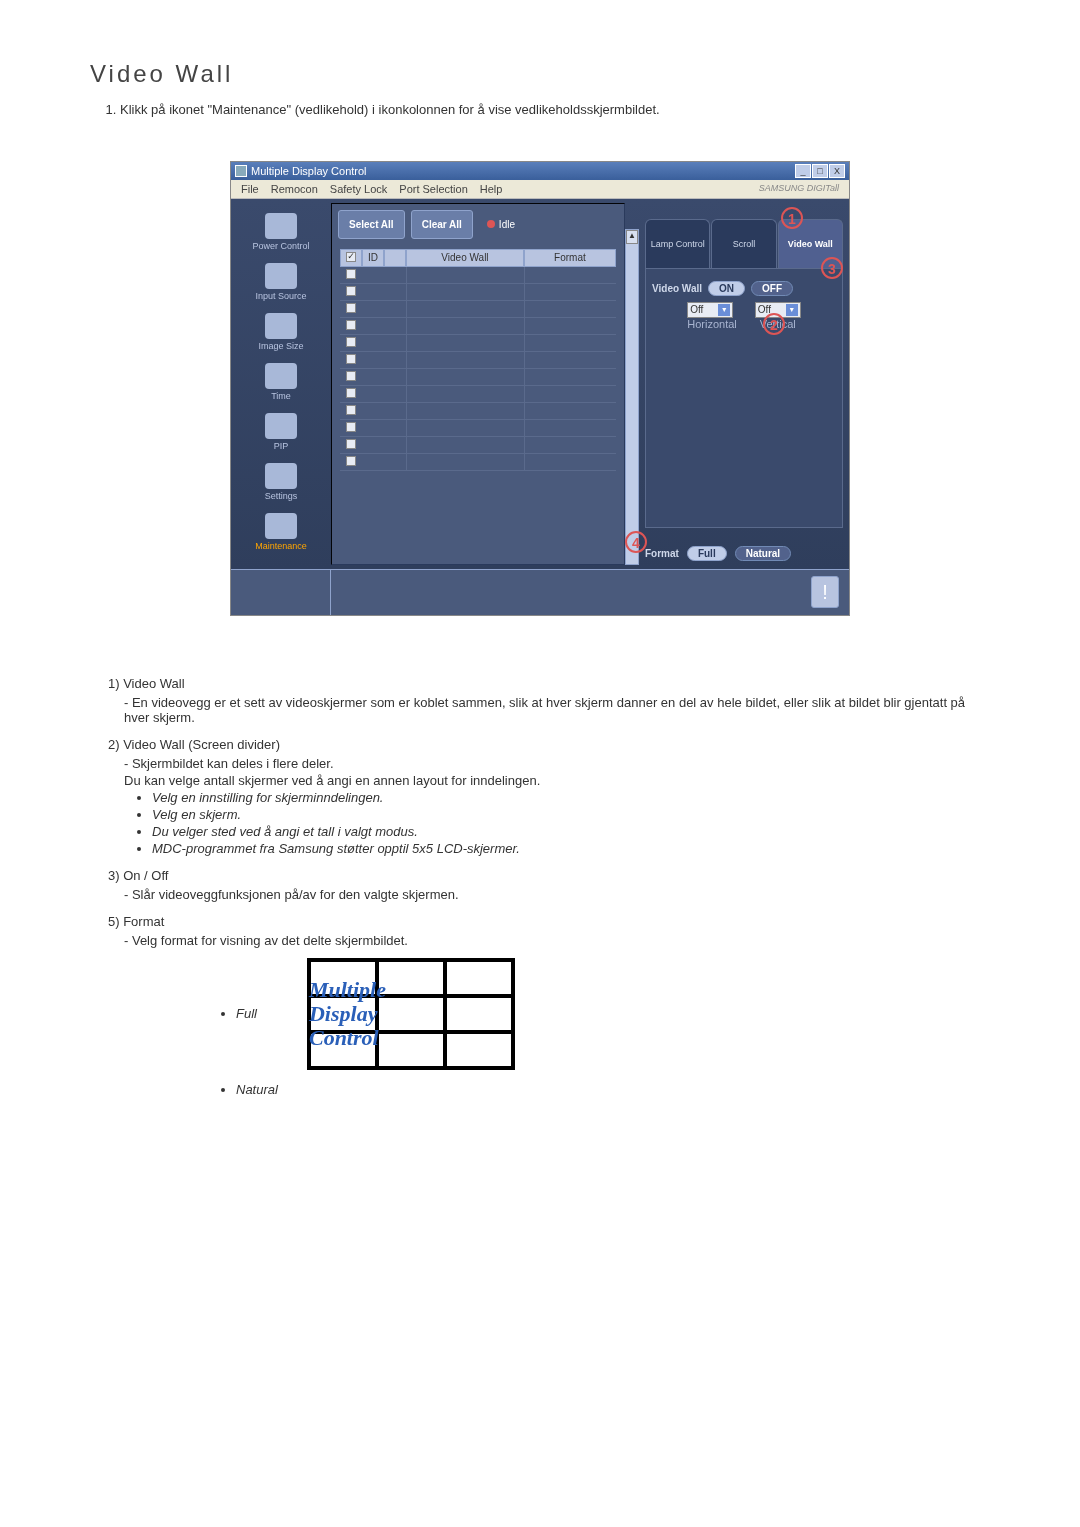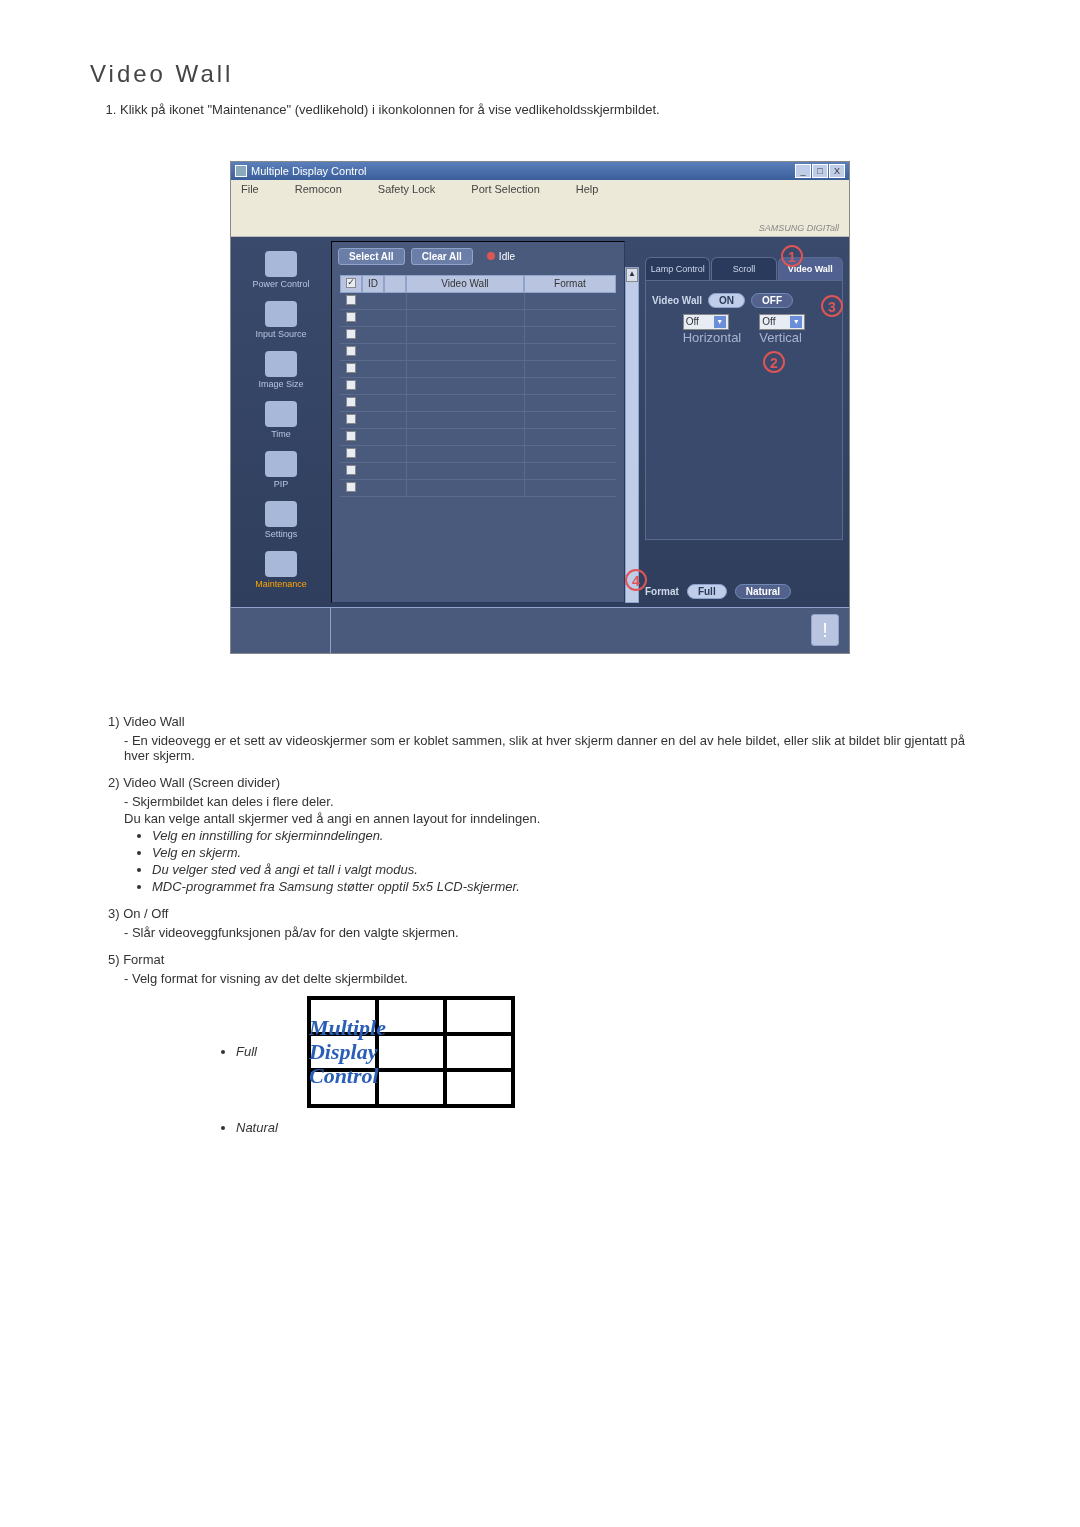--- a/index.html
+++ b/index.html
@@ -6,55 +6,55 @@
   body { font-family: Arial, sans-serif; font-size: 13px; color: #333; background: #fff; padding: 60px 90px; width: 1080px; }
   h1 { font-size: 24px; font-weight: normal; color: #444; letter-spacing: 3px; margin-bottom: 12px; }
   .intro-list { list-style: decimal; margin-left: 30px; margin-bottom: 40px; }
   .intro-list li { font-size: 13px; line-height: 1.6; }
   .app-window { border: 1px solid #888; width: 620px; margin: 0 auto 60px auto; background: #bef264; }
   .titlebar { background: linear-gradient(#5a7fbb, #3a5f9b); color: #fff; font-size: 11px; padding: 2px 4px; display: flex; align-items: center; justify-content: space-between; }
   .titlebar-left { display:flex; align-items:center; gap:4px; }
   .titlebar-icon { width:12px; height:12px; background:#8ab; border:1px solid #fff; }
   .win-controls { display:flex; gap:1px; }
   .win-btn { width:16px; height:14px; background:#c0cde8; border:1px solid #fff; font-size:9px; line-height:12px; text-align:center; color:#333; }
-  .menubar { background:#ece9d8; padding:2px 4px; font-size:11px; color:#444; border-bottom:1px solid #bbb; display:flex; gap:24px; }
+  .menubar { background:#ece9d8; padding:2px 4px; font-size:11px; color:#444; border-bottom:1px solid #bbb; display:flex; gap:0; }
   .menubar span { padding:1px 6px; }
-  .brand { margin-left:auto; font-style:italic; color:#888; font-size:9px;margin-top:40px; }
+  .brand { margin-left:auto; font-style:italic; color:#888; font-size:9px; }
   .app-body { background: linear-gradient(#3a4a6c, #2f3e5c); display:flex; height:370px; position:relative; }
   .sidebar { width:100px; padding:8px 2px; text-align:center; color:#b8c4e0; font-size:9px; }
   .sidebar .item { margin:6px 0 12px 0; }
   .sidebar .icon { width:32px; height:26px; margin:0 auto 2px auto; background:#a8b8d8; border-radius:4px; }
   .sidebar .active { color:#ffa500; }
   .main-center { flex:1; background:#4a5a7c; border:1px inset #2a3a5c; margin:4px 0; }
   .toolbar { display:flex; align-items:center; gap:6px; padding:6px; }
-  .tbtn { background:#6a7ea8; border:1px solid #8fa3cc; border-radius:3px; color:#fff; font-size:10px; padding:2px 10px; font-weight:bold; }
+  .tbtn { background:#6a7ea8; border:1px solid #8fa3cc; border-radius:3px; color:#fff; font-size:10px; padding:8px 10px; font-weight:bold; }
   .idle { color:#fff; font-size:10px; margin-left:8px; display:flex; align-items:center; gap:4px; }
   .idle-dot { width:8px; height:8px; background:#d55; border-radius:50%; }
   .grid { margin:4px 8px; }
   .grid-head { display:flex; background:#b8c4e0; font-size:10px; }
   .gh { border:1px solid #8fa3cc; text-align:center; padding:2px; color:#333; }
   .gh.chk{width:22px;} .gh.id{width:22px;} .gh.ic{width:22px;} .gh.vw{flex:1.3;} .gh.fm{flex:1;}
   .grid-row { display:flex; border-bottom:1px solid #5a6a8c; }
   .gc { font-size:10px; text-align:center; padding:2px; color:#cfd8ea; }
   .gc.chk{width:22px;} .gc.id{width:22px;} .gc.ic{width:22px;} .gc.vw{flex:1.3; border-left:1px solid #5a6a8c;} .gc.fm{flex:1; border-left:1px solid #5a6a8c;}
   .chkbox { width:10px; height:10px; background:#e8ecf4; border:1px solid #888; display:inline-block; }
   .chkbox.checked::after { content:"✓"; font-size:9px; color:#333; position:relative; top:-3px; }
   .scrollbar { width:14px; background:#c0cde8; border:1px solid #8fa3cc; margin:30px 0 4px 0; }
   .scroll-btn { height:14px; background:#d8e0f0; border:1px solid #888; font-size:8px; text-align:center; }
   .right-panel { width:210px; padding:6px; color:#cfd8ea; font-size:10px; position:relative; }
   .tabs { display:flex; gap:1px; margin-top:14px; }
-  .tab { flex:1; background:#3a4a6c; border:1px solid #5a6a8c; border-bottom:none; text-align:center; padding:6px 0; border-radius:6px 6px 0 0; font-size:9px; background:#2a3a5c; }
+  .tab { flex:1; background:#3a4a6c; border:1px solid #5a6a8c; border-bottom:none; text-align:center; padding:19px 0; border-radius:6px 6px 0 0; font-size:9px; background:#2a3a5c; }
   .tab.active { background:#506090; color:#fff; font-weight:bold; }
   .panel-body { border:1px solid #5a6a8c; background:#3a4a6c; padding:6px 6px 60px 6px; height:260px; }
   .row { display:flex; align-items:center; gap:6px; margin:6px 0; }
   .pillbtn { background:#c0cde8; color:#2a3a5c; border:1px solid #8fa3cc; border-radius:10px; padding:1px 10px; font-size:10px; font-weight:bold; }
   .pillbtn.dark { background:#52628c; color:#fff; border-color:#718ab5; }
   .sel { background:#e8ecf4; color:#333; font-size:10px; padding:1px 2px; border:1px solid #888; width:46px; display:flex; justify-content:space-between; align-items:center; }
   .sel .arr { background:#6a8ed8; color:#fff; width:12px; height:12px; text-align:center; font-size:8px; line-height:12px; }
-  .lbl { font-size:13px; color:#a8b4d0; }
+  .lbl { font-size:11px; color:#a8b4d0;text-align:center; }
   .circ { position:absolute; width:22px; height:22px; border:2px solid #d55; border-radius:50%; color:#d55; font-weight:bold; font-size:14px; text-align:center; line-height:20px; background:transparent; }
   .c1 { top:8px; right:46px; } .c2 { top:114px; left:124px; } .c3 { top:58px; right:6px; } .c4 { bottom:16px; left:-14px; }
   .format-row { position:absolute; bottom:8px; left:6px; right:6px; display:flex; align-items:center; gap:8px; }
   .statusbar { height:46px; border-top:1px solid #8fa3cc; display:flex; }
   .status-left { width:100px; border-right:1px solid #8fa3cc; background:#4a5a7c; }
   .status-right { flex:1; background:#4a5a7c; position:relative; }
   .warn-icon { position:absolute; right:10px; top:6px; width:28px; height:32px; border:1px solid #8fa3cc; background:#b8c4e0; border-radius:3px; text-align:center; line-height:30px; color:#fff; font-size:20px; }
   .explain { margin-left:18px; }
   .explain > li { list-style:none; margin:12px 0 4px 0; }
   .explain > li > .num { display:inline; }

